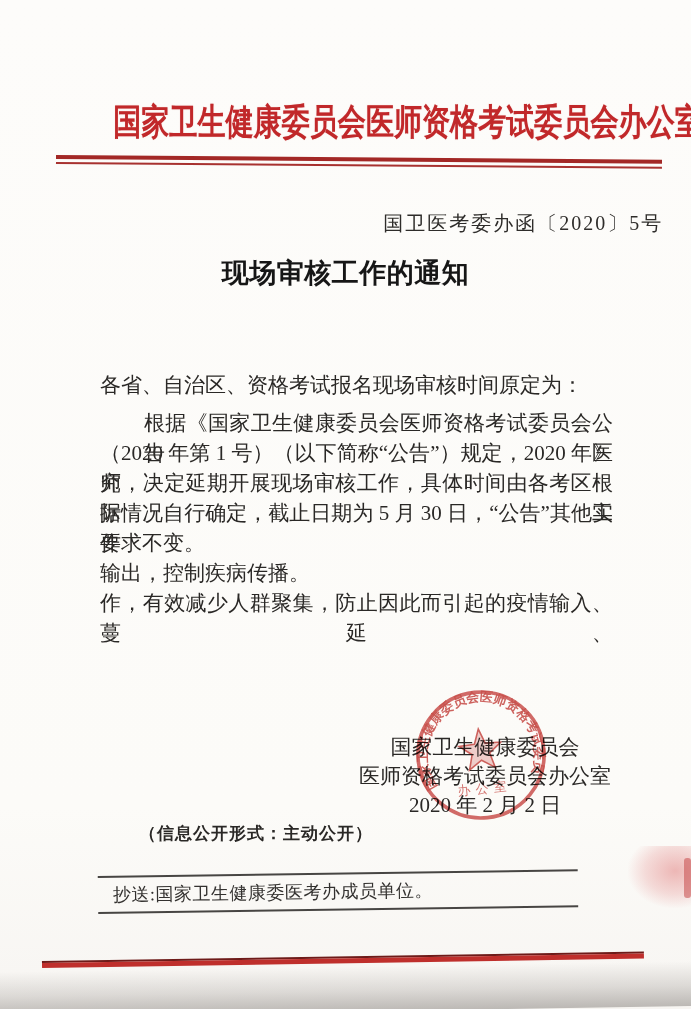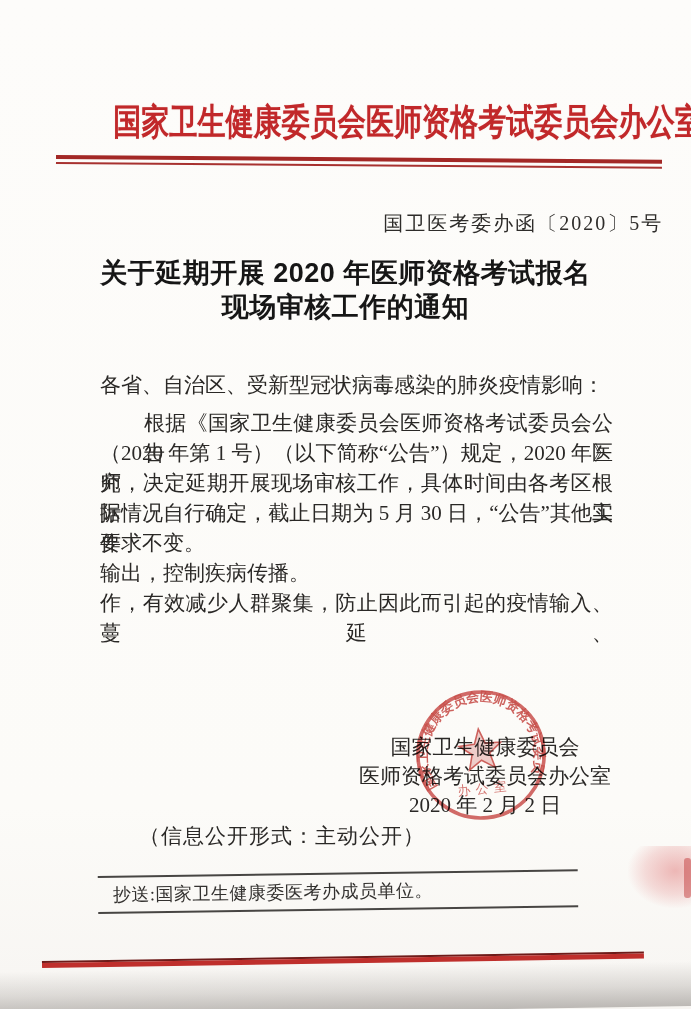--- a/index.html
+++ b/index.html
@@ -103,23 +103,24 @@
     width: 140px; height: 140px;
     mix-blend-mode: multiply;
     opacity: 0.88;
     transform: rotate(-6deg);
   }
 
   
   .disclosure {
     position: absolute;
     left: 139px; top: 822px;
-    font-size: 21px;
+    font-size: 17px;
     color: #2a2826;
     letter-spacing: 1px;
+    font-weight: bold;
   }
 
   
   .cc-block {
     position: absolute;
     left: 98px; top: 876px; width: 482px;
     transform: rotate(-0.8deg);
     transform-origin: left center;
   }
   .cc-rule { height: 2px; background: #474543; width: 480px; }
@@ -175,26 +176,25 @@
     <span class="letterhead-text">国家卫生健康委员会医师资格考试委员会办公室</span>
   </div>
   <div class="letterhead-rule">
     <div class="rule-thick"></div>
     <div class="rule-thin"></div>
   </div>
 
   <div class="doc-number">国卫医考委办函〔2020〕5号</div>
 
   <div class="doc-title">
-    <div>关于延期开展 2020 年医师资格考试报名</div>
     <div>现场审核工作的通知</div>
   </div>
 
   <div class="body-text">
-    <div class="line">各省、自治区、受新型冠状病毒感染的肺炎疫情影响：</div>
+    <div class="line">各省、自治区、资格考试报名现场审核时间原定为：</div>
     <div class="line fill indent">根据《国家卫生健康委员会医师资格考试委员会公告》</div>
     <div class="line fill">（2020 年第 1 号）（以下简称“公告”）规定，2020 年医师</div>
     <div class="line fill">究，决定延期开展现场审核工作，具体时间由各考区根据实</div>
     <div class="line fill">际情况自行确定，截止日期为 5 月 30 日，“公告”其他工作</div>
     <div class="line">要求不变。</div>
     <div class="line">输出，控制疾病传播。</div>
     <div class="line fill">作，有效减少人群聚集，防止因此而引起的疫情输入、蔓延、</div>
   </div>
 
   <div class="signature">

